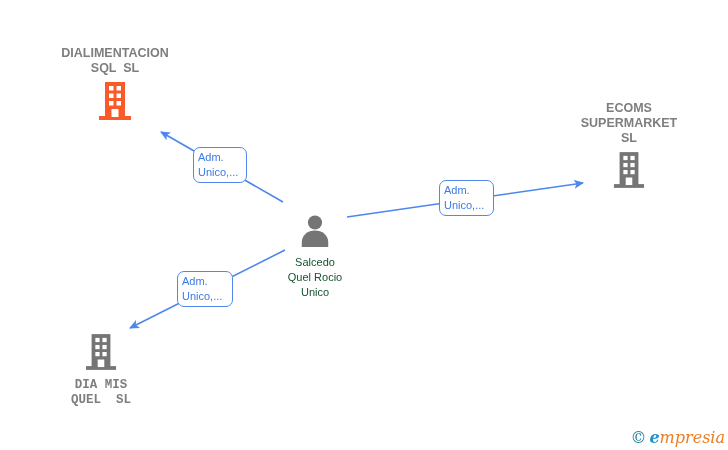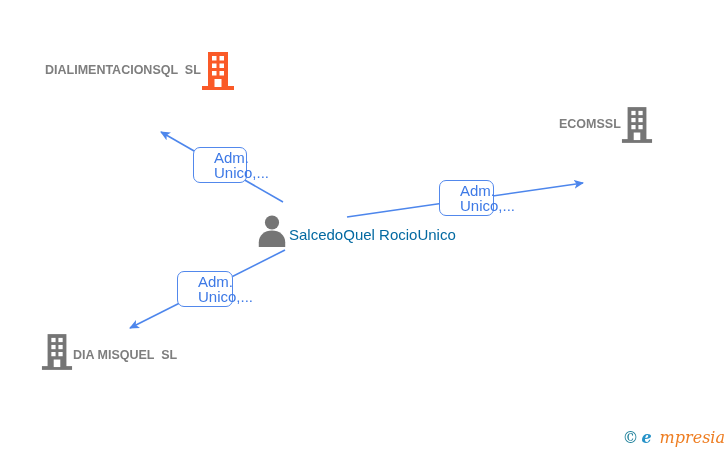--- a/index.html
+++ b/index.html
@@ -5,57 +5,57 @@
   html,body{margin:0;padding:0;background:#fff;}
   #canvas{
     position:relative;
     width:728px;height:450px;
     background:#ffffff;
     overflow:hidden;
     font-family:"Liberation Sans", sans-serif;
   }
   svg.edges{position:absolute;left:0;top:0;width:728px;height:450px;}
 
-  .node{position:absolute;display:flex;flex-direction:row;align-items:center;cursor:pointer;}
+  .node{position:absolute;display:flex;flex-direction:column;align-items:center;cursor:pointer;}
   .node .nline{
     font-size:12.5px;font-weight:bold;color:#7e7e7e;
     line-height:15px;text-align:center;white-space:pre;
   }
   .node .pline{
-    font-size:15px;font-weight:normal;color:#0369a1;
+    font-size:11px;font-weight:normal;color:#14532d;
     line-height:15px;text-align:center;white-space:pre;
   }
   .node .icon{display:block;}
   .icon-gap-below{margin-top:6px;}
   .icon-gap-above{margin-bottom:3px;}
 
   .edge-label{
     position:absolute;
     box-sizing:border-box;
     background:#ffffff;
     border:1.5px solid #5288ec;
     border-radius:7px;
     color:#3d79e6;
-    font-size:15px;line-height:15px;
+    font-size:11px;line-height:15px;
     text-align:left;
-    padding:2px 20px;
+    padding:2px 4px;
     white-space:nowrap;
     cursor:pointer;
   }
 
   .logo{
     position:absolute;right:3px;bottom:3px;
     font-family:"DejaVu Serif", serif;
     font-style:italic;
     font-size:16px;
     cursor:pointer;
   }
   .logo .cp{color:#1b7f99;font-style:normal;margin-right:3px;}
   .logo .br-e{color:#2592c8;font-weight:bold;}
-  .logo .br-rest{color:#ee7d21;margin-left:8px;}
+  .logo .br-rest{color:#ee7d21;}
 </style>
 </head>
 <body>
 
 <div id="canvas">
 
   <svg class="edges" viewBox="0 0 728 450">
     <defs>
       <marker id="arrow" markerWidth="11" markerHeight="9" refX="9" refY="4.5" orient="auto" markerUnits="userSpaceOnUse">
         <path d="M0,0 L10,4.5 L0,9 L2.5,4.5 z" fill="#4d86ec"></path>
@@ -85,20 +85,21 @@
           <rect x="11" y="19" width="4.5" height="4.5"></rect>
             <rect x="18.5" y="19" width="4.5" height="4.5"></rect>
           <rect x="13.5" y="27" width="7" height="8"></rect>
         </g>
       </svg>
     </span>
   </div>
 
   <div class="node" style="left:559px;top:101px;width:140px;align-items:center;">
     <div class="nline">ECOMS</div>
+    <div class="nline">SUPERMARKET</div>
     <div class="nline">SL</div>
     <span class="icon icon-gap-below">
       <svg width="32" height="36" viewBox="0 0 34 38">
         <g fill="#757575">
           <rect x="1" y="34" width="32" height="4"></rect>
           <rect x="7" y="0" width="20" height="35"></rect>
         </g>
         <g fill="#ffffff">
           <rect x="11" y="4" width="4.5" height="4.5"></rect>
             <rect x="18.5" y="4" width="4.5" height="4.5"></rect>
@@ -119,21 +120,21 @@
           <circle cx="18" cy="8" r="7.5"></circle>
           <path d="M4,34 v-5 c0,-7.5 6.3,-12.5 14,-12.5 s14,5 14,12.5 v5 z"></path>
         </g>
       </svg>
     </span>
     <div class="pline">Salcedo</div>
     <div class="pline">Quel Rocio</div>
     <div class="pline">Unico</div>
   </div>
 
-  <div class="node" style="left:41px;top:334px;width:120px;">
+  <div class="node" style="left:41px;top:334px;width:120px;font-family:Liberation Mono, monospace;">
     <span class="icon icon-gap-above">
       <svg width="32" height="36" viewBox="0 0 34 38">
         <g fill="#757575">
           <rect x="1" y="34" width="32" height="4"></rect>
           <rect x="7" y="0" width="20" height="35"></rect>
         </g>
         <g fill="#ffffff">
           <rect x="11" y="4" width="4.5" height="4.5"></rect>
             <rect x="18.5" y="4" width="4.5" height="4.5"></rect>
           <rect x="11" y="11.5" width="4.5" height="4.5"></rect>

